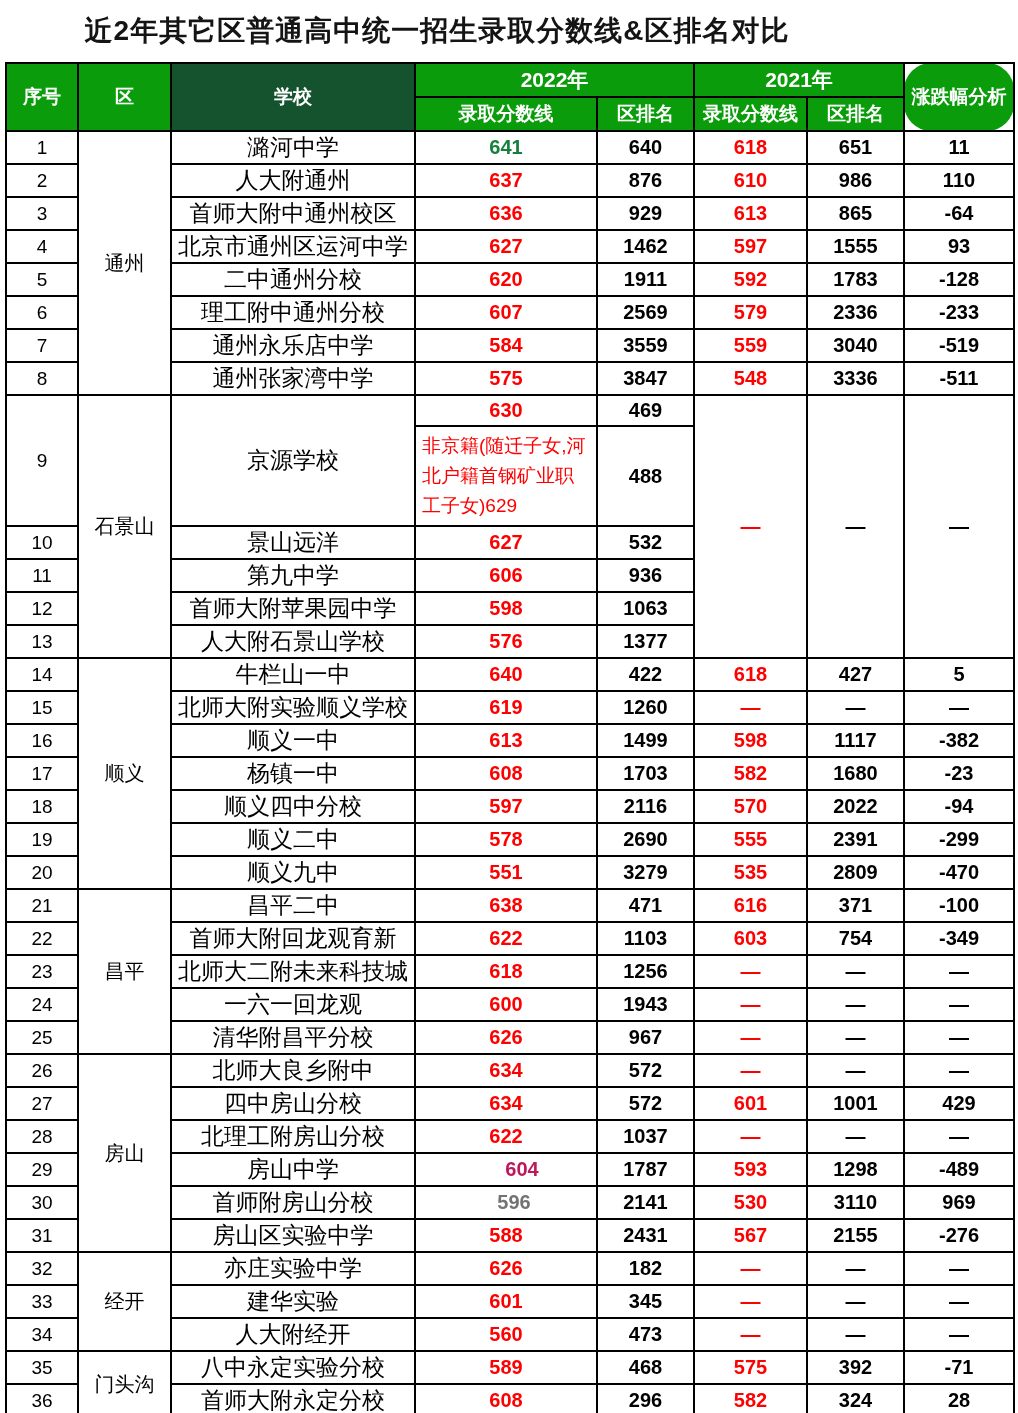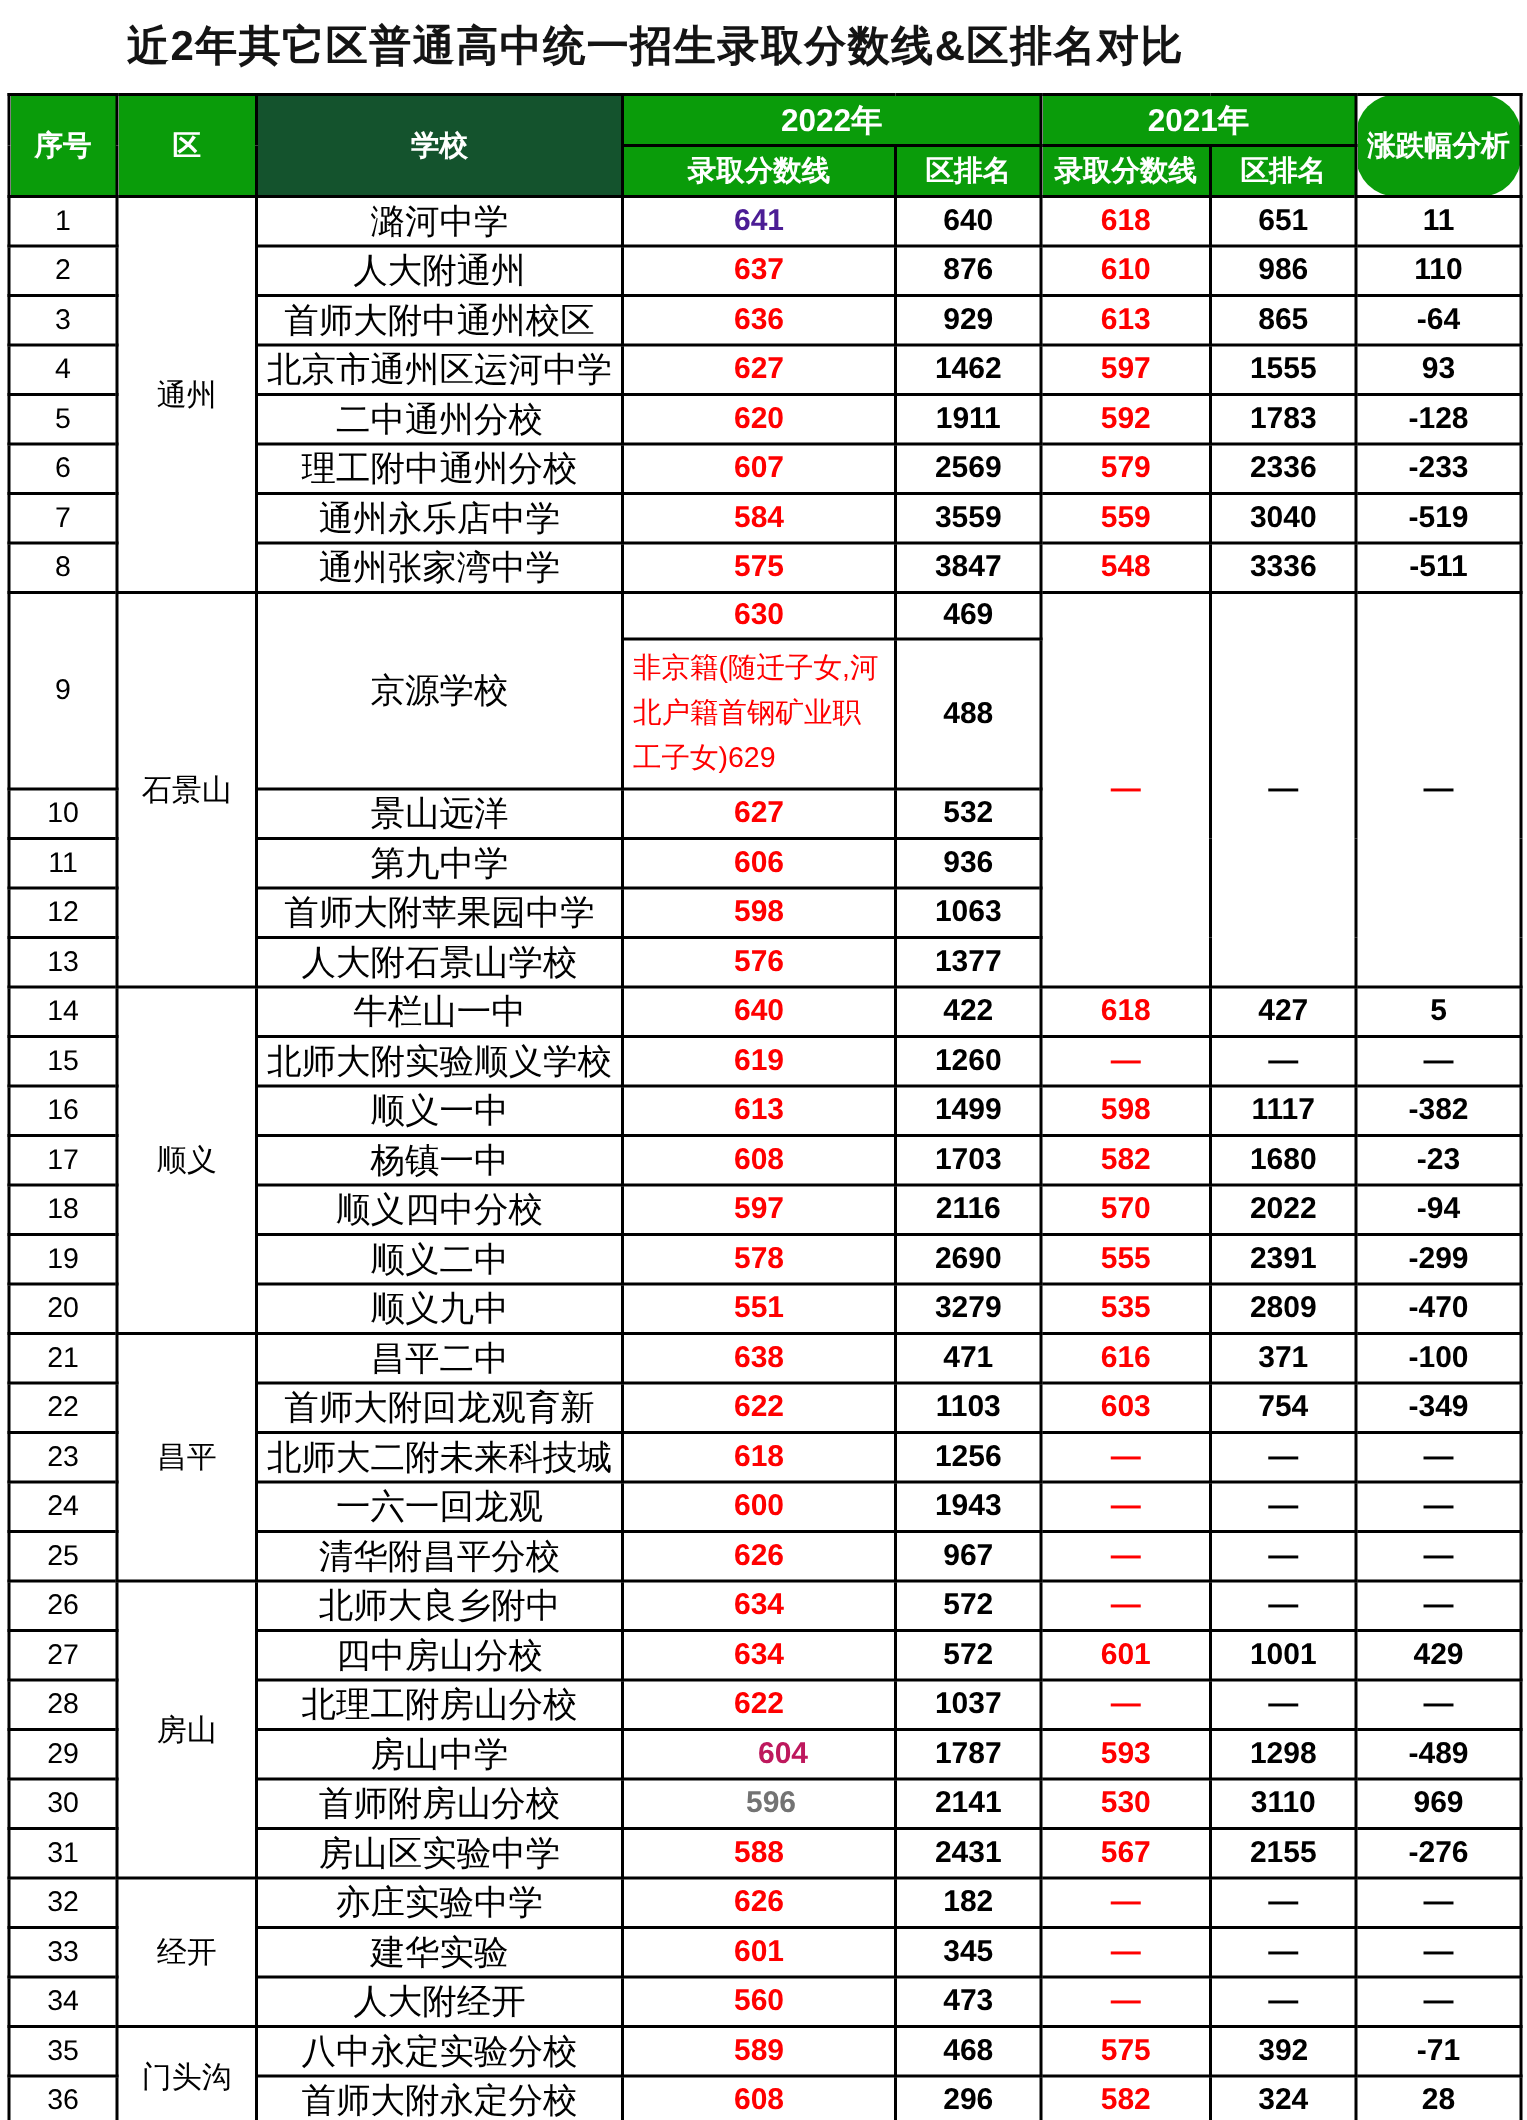--- a/index.html
+++ b/index.html
@@ -52,21 +52,21 @@
         <th style="background: rgb(10, 156, 10); color: rgb(255, 255, 255);">区排名</th>
         <th style="background: rgb(10, 156, 10); color: rgb(255, 255, 255);">录取分数线</th>
         <th style="background: rgb(10, 156, 10); color: rgb(255, 255, 255);">区排名</th>
       </tr>
     </thead>
     <tbody id="tbody">
         <tr>
           <td class="c-no">1</td>
           <td class="c-district" rowspan="8">通州</td>
           <td class="c-school">潞河中学</td>
-          <td class="c-score" style="color: #4c1d95;">641</td>
+          <td class="c-score" style="color: #15803d;">641</td>
           <td class="c-rank">640</td>
           <td class="c-score" style="color: rgb(255, 0, 0);">618</td>
           <td class="c-rank">651</td>
           <td class="c-chg">11</td>
         </tr>
         <tr>
           <td class="c-no">2</td>
           <td class="c-school">人大附通州</td>
           <td class="c-score" style="color: rgb(255, 0, 0);">637</td>
           <td class="c-rank">876</td>

